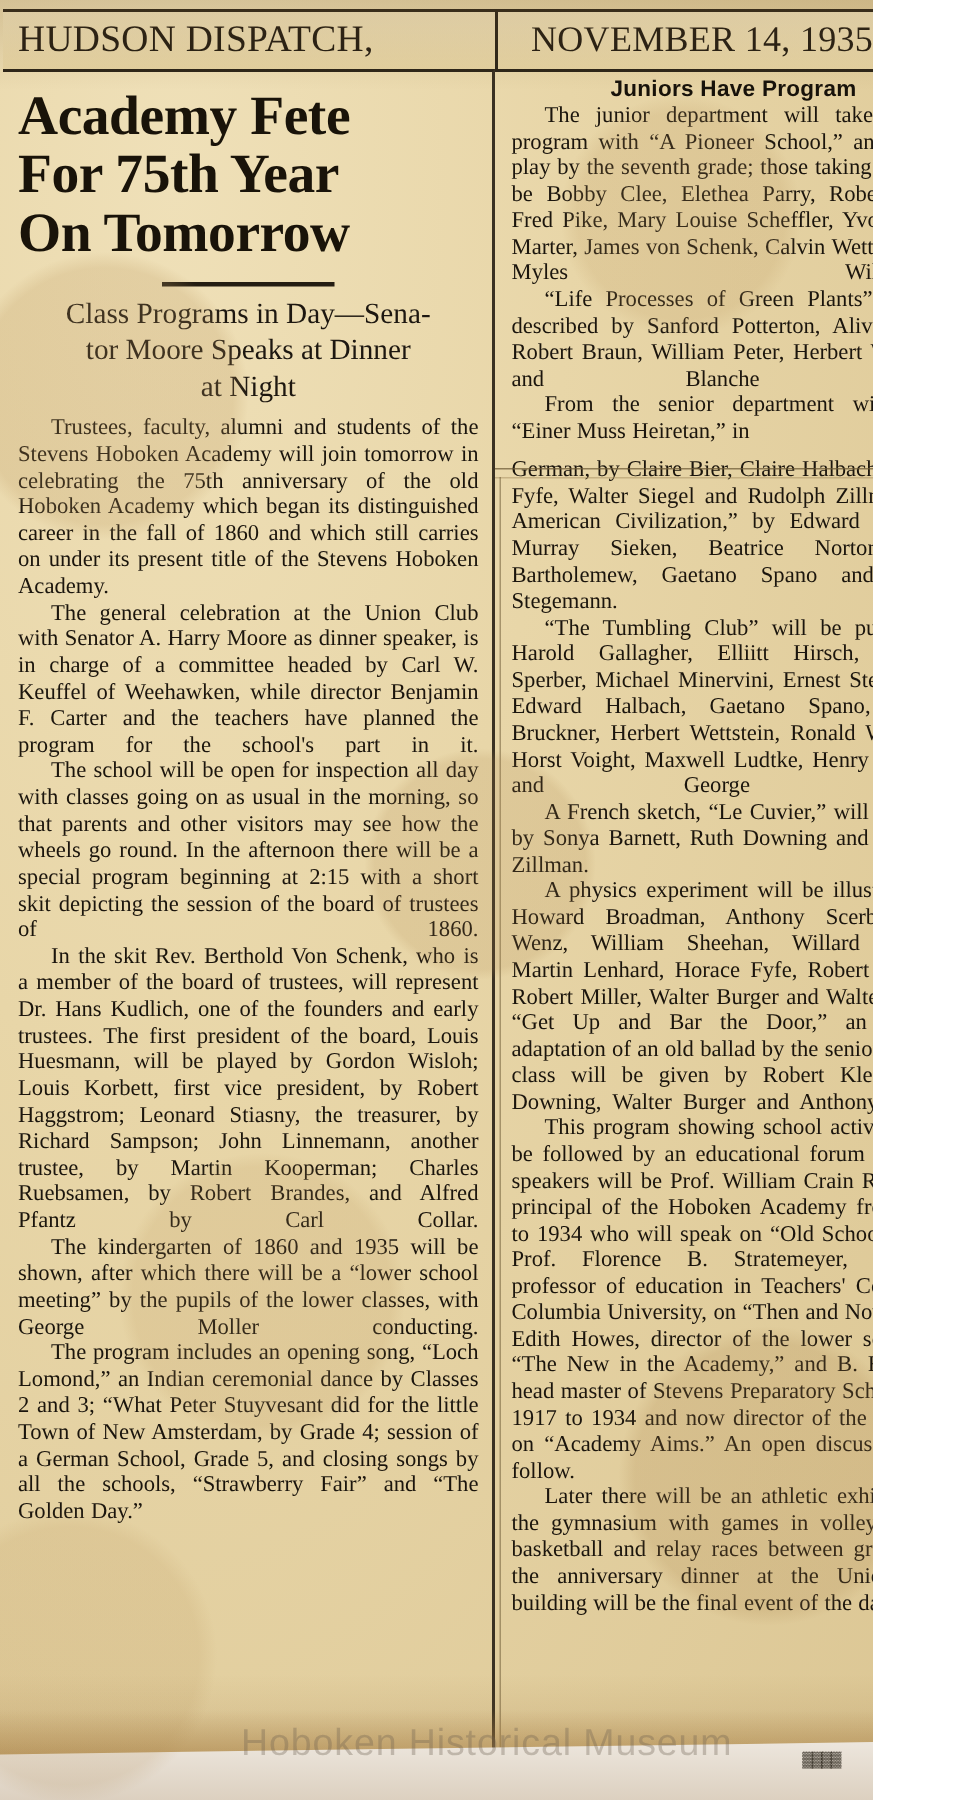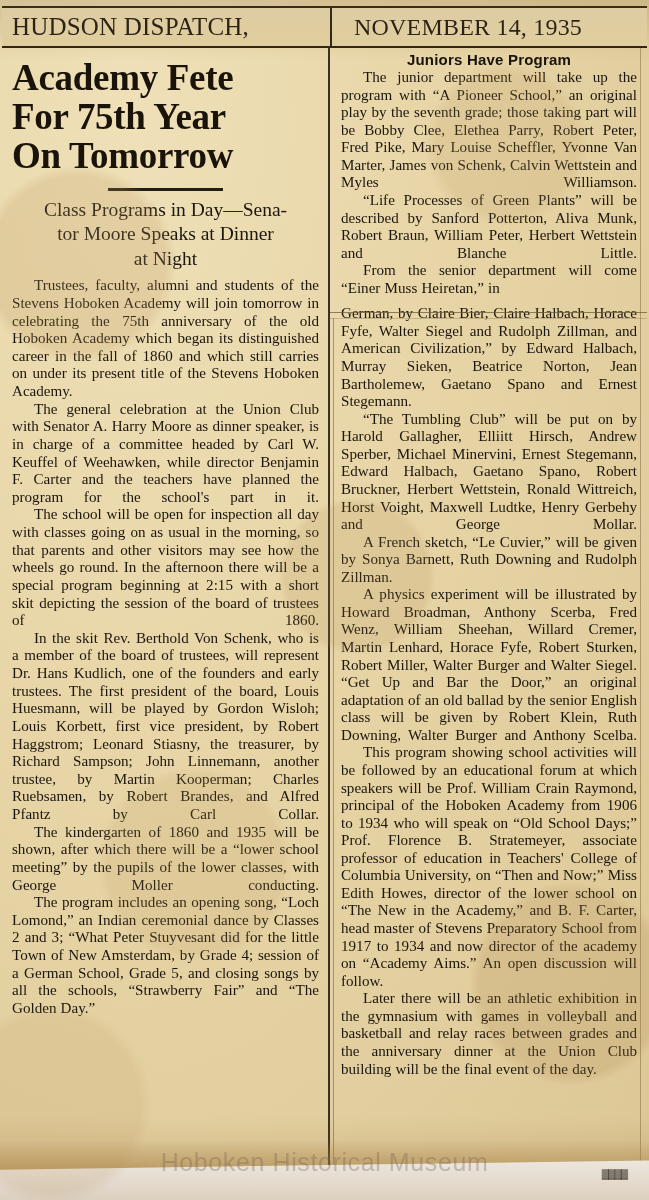--- a/index.html
+++ b/index.html
@@ -4,21 +4,21 @@
 <style>
   html,body{margin:0;padding:0;}
   body{
     width:649px;height:1200px;
     background:#ffffff;
     font-family:"Liberation Serif", serif;
     overflow:hidden;
   }
   .scan{
     position:relative;
-    width:649px;height:1200px;
+    width:582px;height:1200px;
     background:
       radial-gradient(ellipse at 20% 10%, #efe0b8 0%, #e8d6a8 40%, #dcc795 100%);
     overflow:hidden;
   }
   
   .scan:before{
     content:"";position:absolute;inset:0;
     background:
       radial-gradient(circle at 12% 22%, rgba(186,150,92,.22) 0 8%, transparent 9%),
       radial-gradient(circle at 78% 12%, rgba(186,150,92,.18) 0 6%, transparent 7%),

